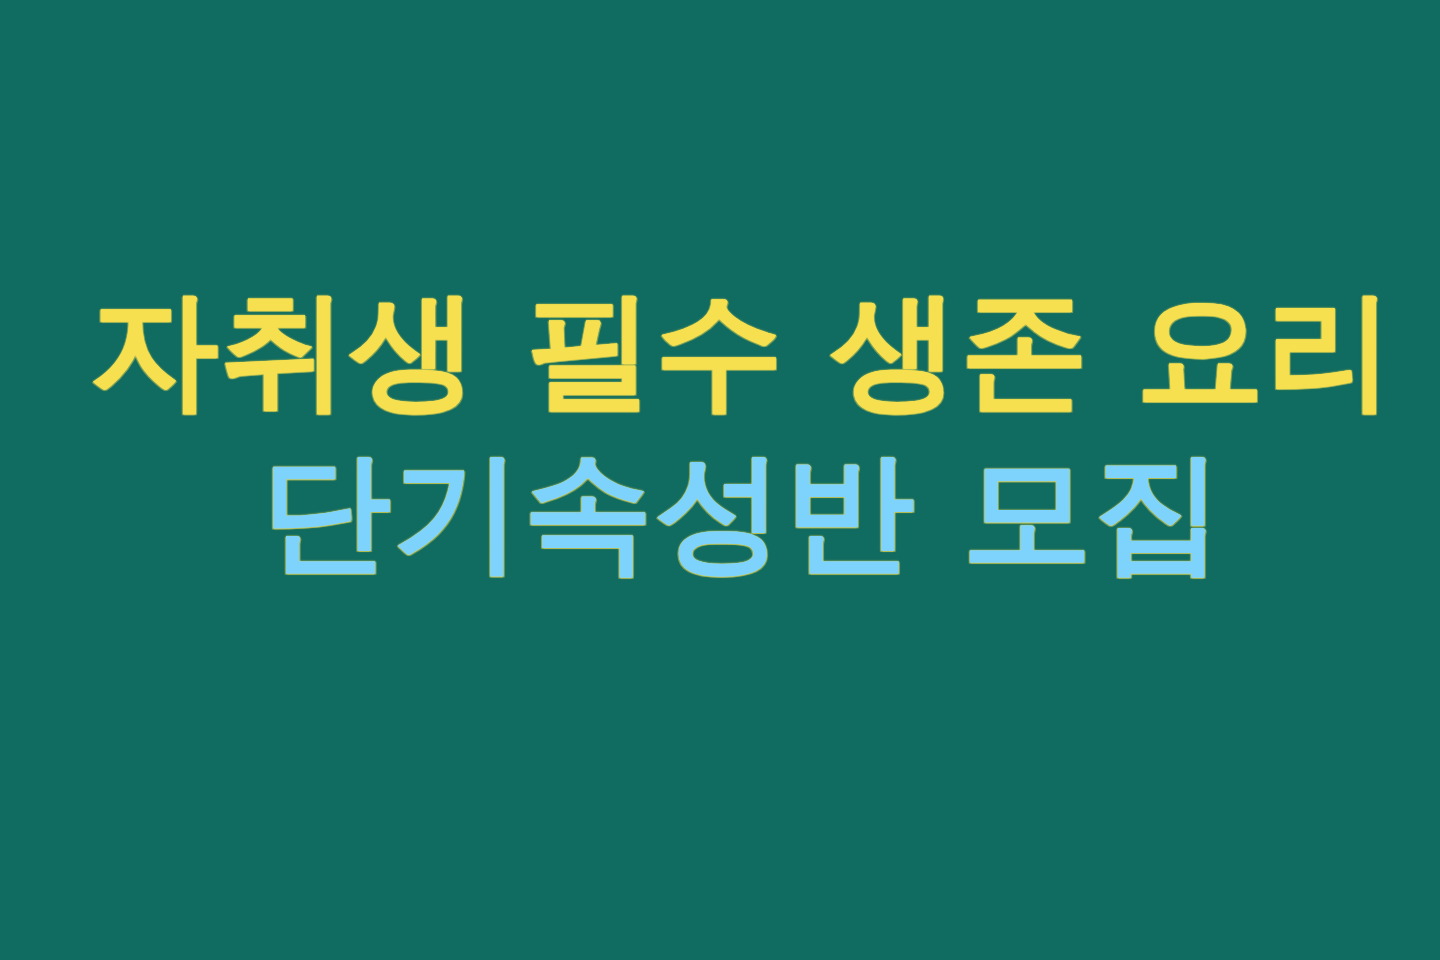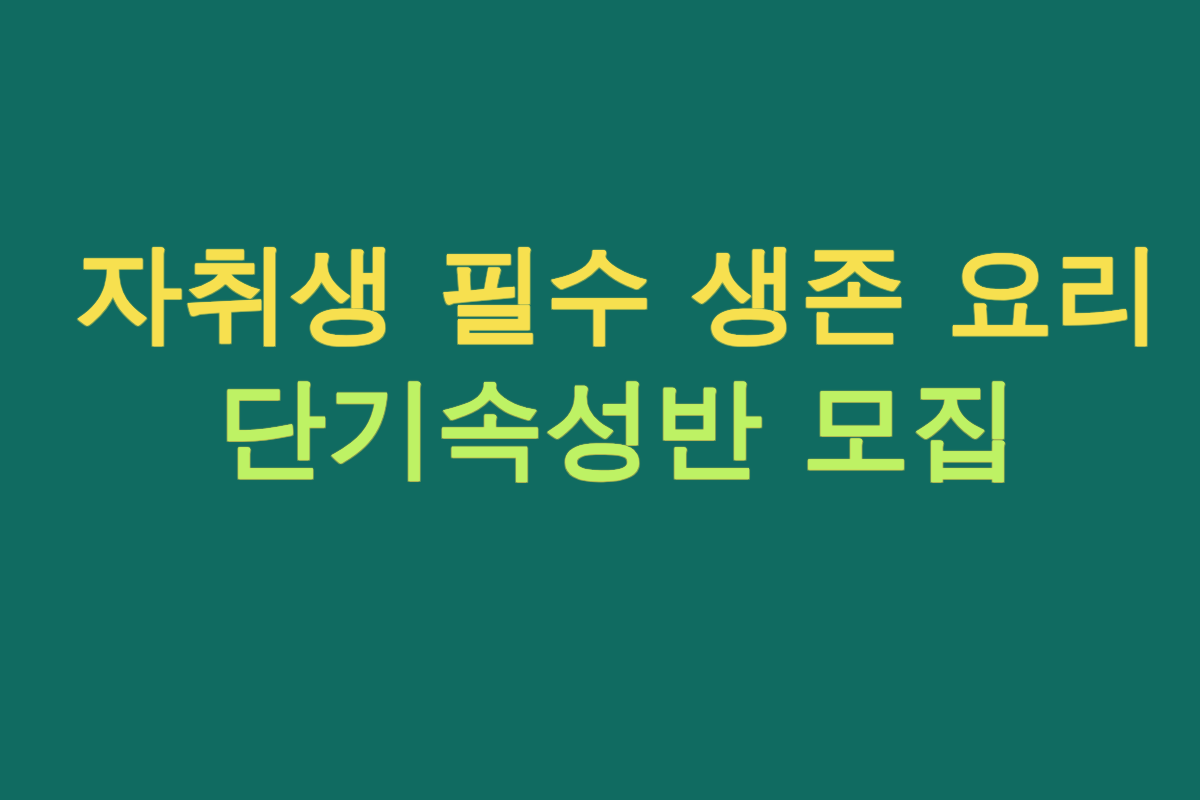--- a/index.html
+++ b/index.html
@@ -66,17 +66,17 @@
 </style>
 </head>
 <body>
 
 <div class="banner" style="background: rgb(16, 107, 97); padding-left: 38px;">
 
   <div class="headline">
 
     <span class="headline-line line-1" style="color: rgb(247, 224, 79); text-shadow: rgb(247, 224, 79) 0px 0px 1px, rgba(247, 224, 79, 0.55) 0px 0px 2px, rgba(247, 224, 79, 0.35) 1px 1px 0px, rgba(247, 224, 79, 0.35) -1px 1px 0px; font-size: 107px;">자취생 필수 생존 요리</span>
 
-    <span class="headline-line line-2" style="color: #bef264; text-shadow: rgb(247, 224, 79) 0px 0px 1px, rgba(247, 224, 79, 0.55) 0px 0px 2px, rgba(247, 224, 79, 0.35) 1px 1px 0px, rgba(247, 224, 79, 0.35) -1px 1px 0px;">단기속성반 모집</span>
+    <span class="headline-line line-2" style="color: #7dd3fc; text-shadow: rgb(247, 224, 79) 0px 0px 1px, rgba(247, 224, 79, 0.55) 0px 0px 2px, rgba(247, 224, 79, 0.35) 1px 1px 0px, rgba(247, 224, 79, 0.35) -1px 1px 0px;">단기속성반 모집</span>
 
   </div>
 
 </div>
 
 </body></html>

